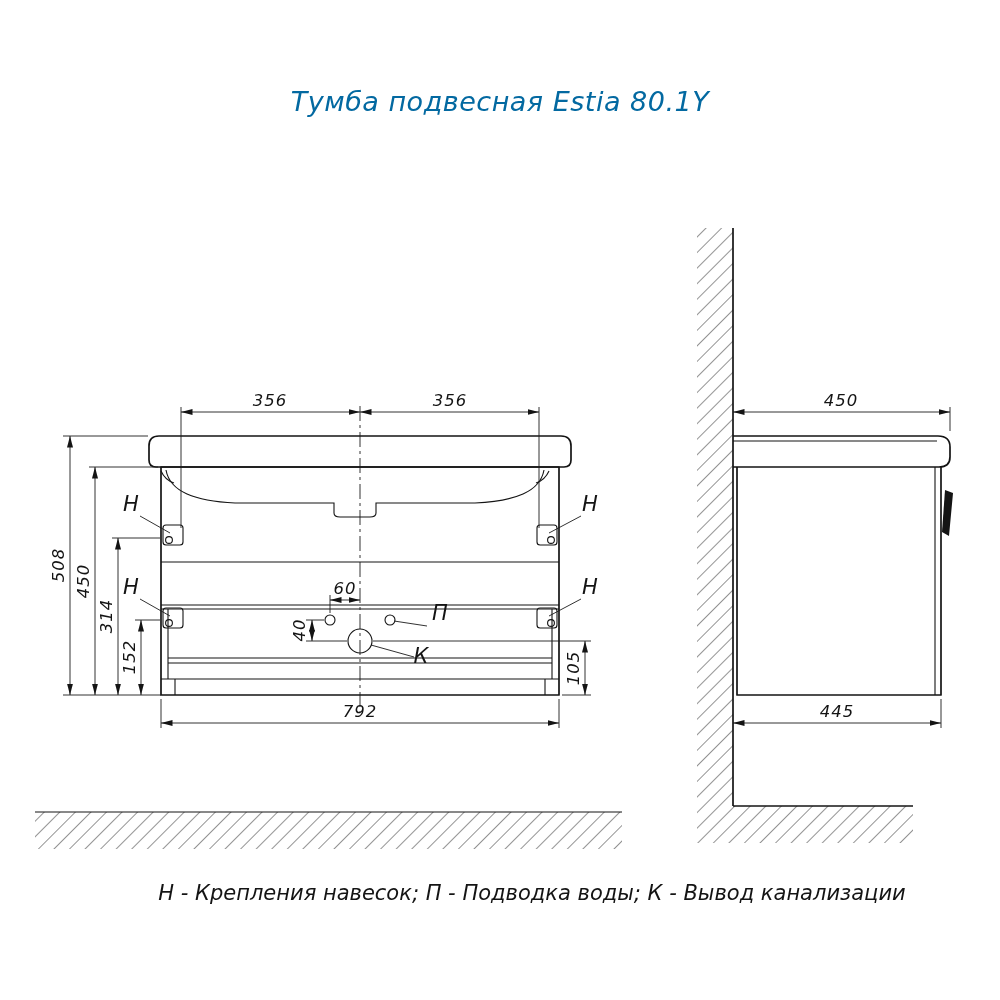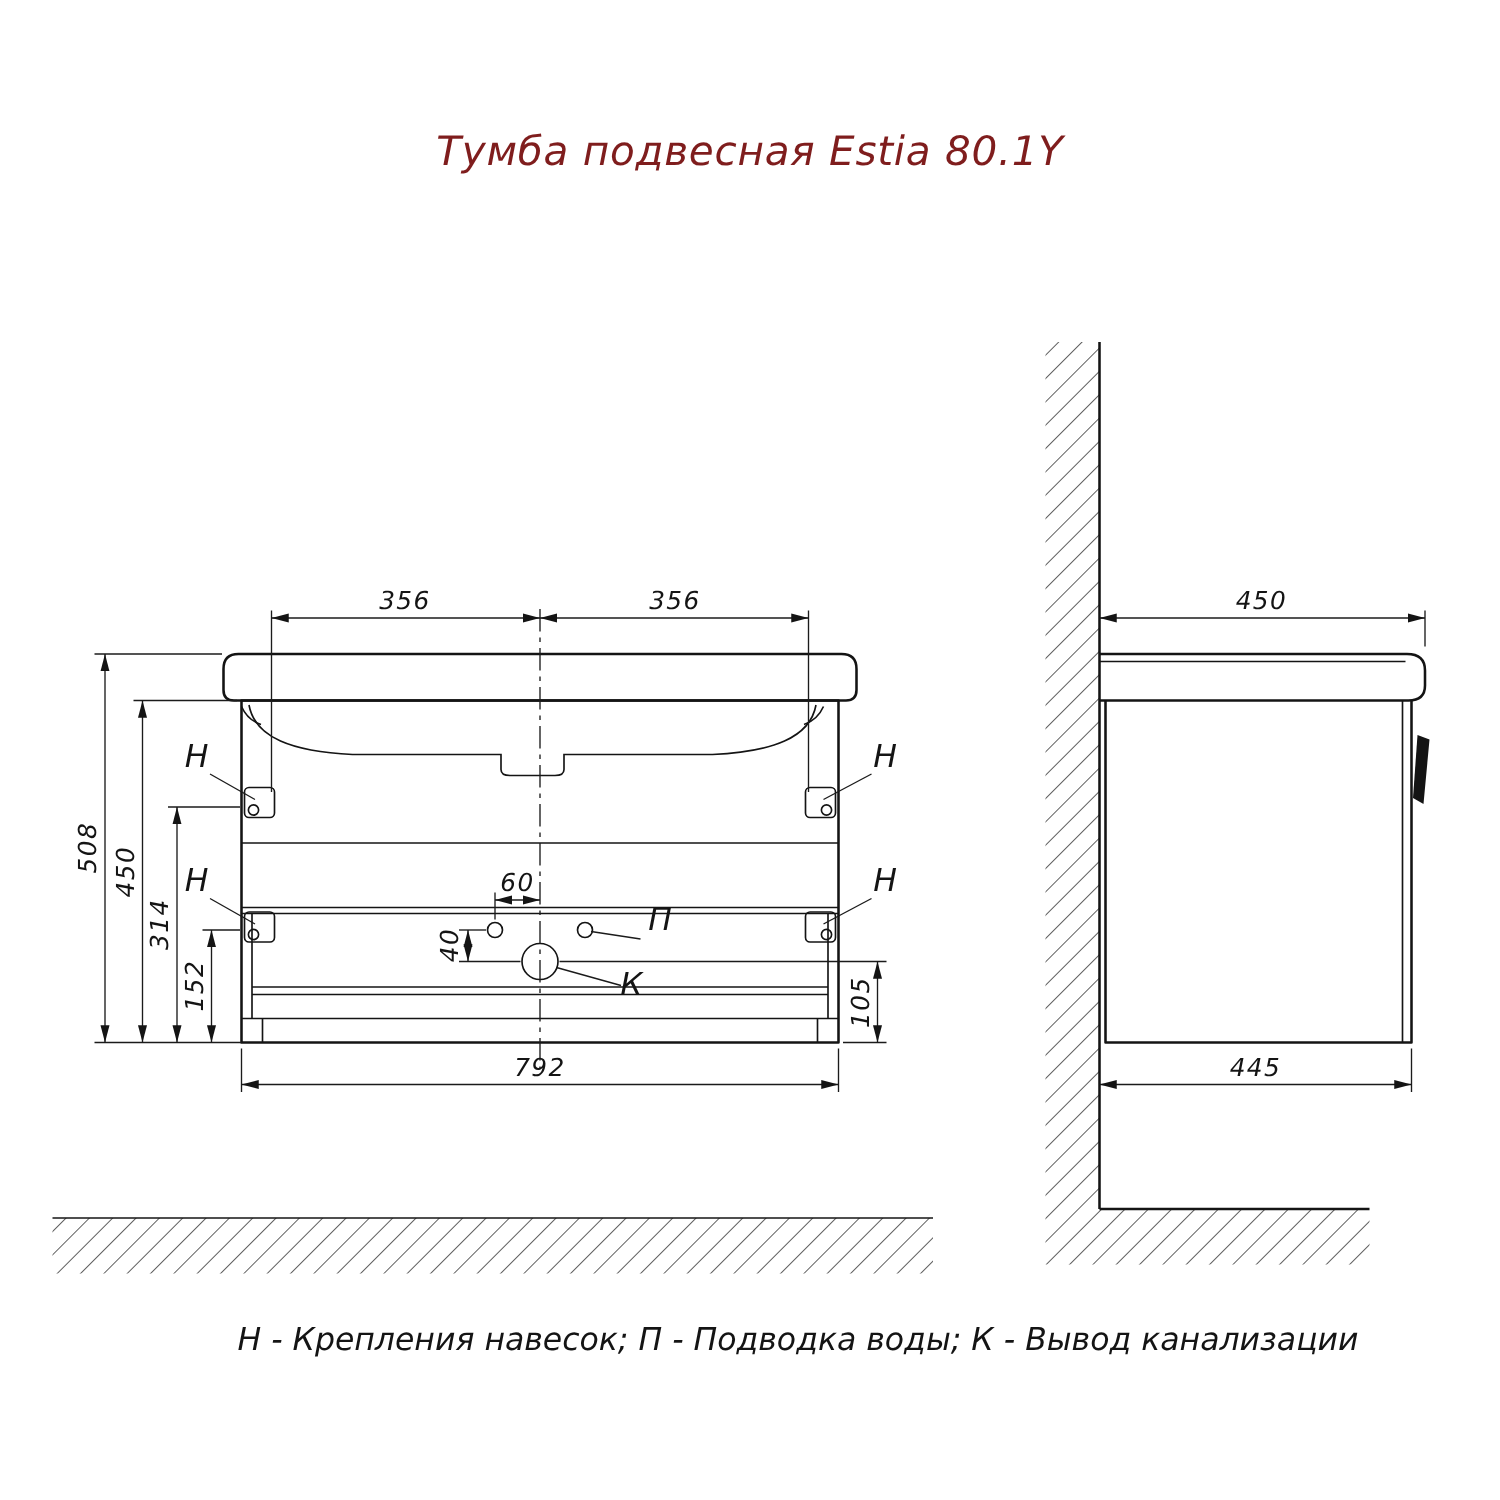--- a/index.html
+++ b/index.html
@@ -1,19 +1,19 @@
 <!DOCTYPE html>
 <html><head>
 <meta charset="utf-8">
 <style>
   html,body { margin:0; padding:0; background:#ffffff; }
   .page { position:relative; width:1000px; height:1000px; background:#ffffff; overflow:hidden;
           font-family:"DejaVu Sans", sans-serif; }
   .title { position:absolute; top:86px; left:0; width:1000px; text-align:center;
-           font-style:italic; font-size:27px; color:#7f1d1d; letter-spacing:0.5px; }
+           font-style:italic; font-size:27px; color:#0369a1; letter-spacing:0.5px; }
   .legend { position:absolute; top:881px; left:0; width:1000px; text-align:center;
             font-style:italic; font-size:21px; color:#141414;margin-left:32px; }
   svg { position:absolute; top:0; left:0; }
   .outline { stroke:#141414; stroke-width:1.7; fill:none; stroke-linejoin:round; }
   .detail  { stroke:#141414; stroke-width:1.1; fill:none; }
   .thin    { stroke:#1b1b1b; stroke-width:0.9; fill:none; }
   .center-line { stroke:#1b1b1b; stroke-width:0.9; fill:none; stroke-dasharray:15 4 3 4; }
   .dim-text   { font-family:"DejaVu Sans", sans-serif; font-style:italic; font-size:16.5px;
                 fill:#141414; letter-spacing:1px; }
   .label-text { font-family:"DejaVu Sans", sans-serif; font-style:italic; font-size:21px; fill:#141414; }

